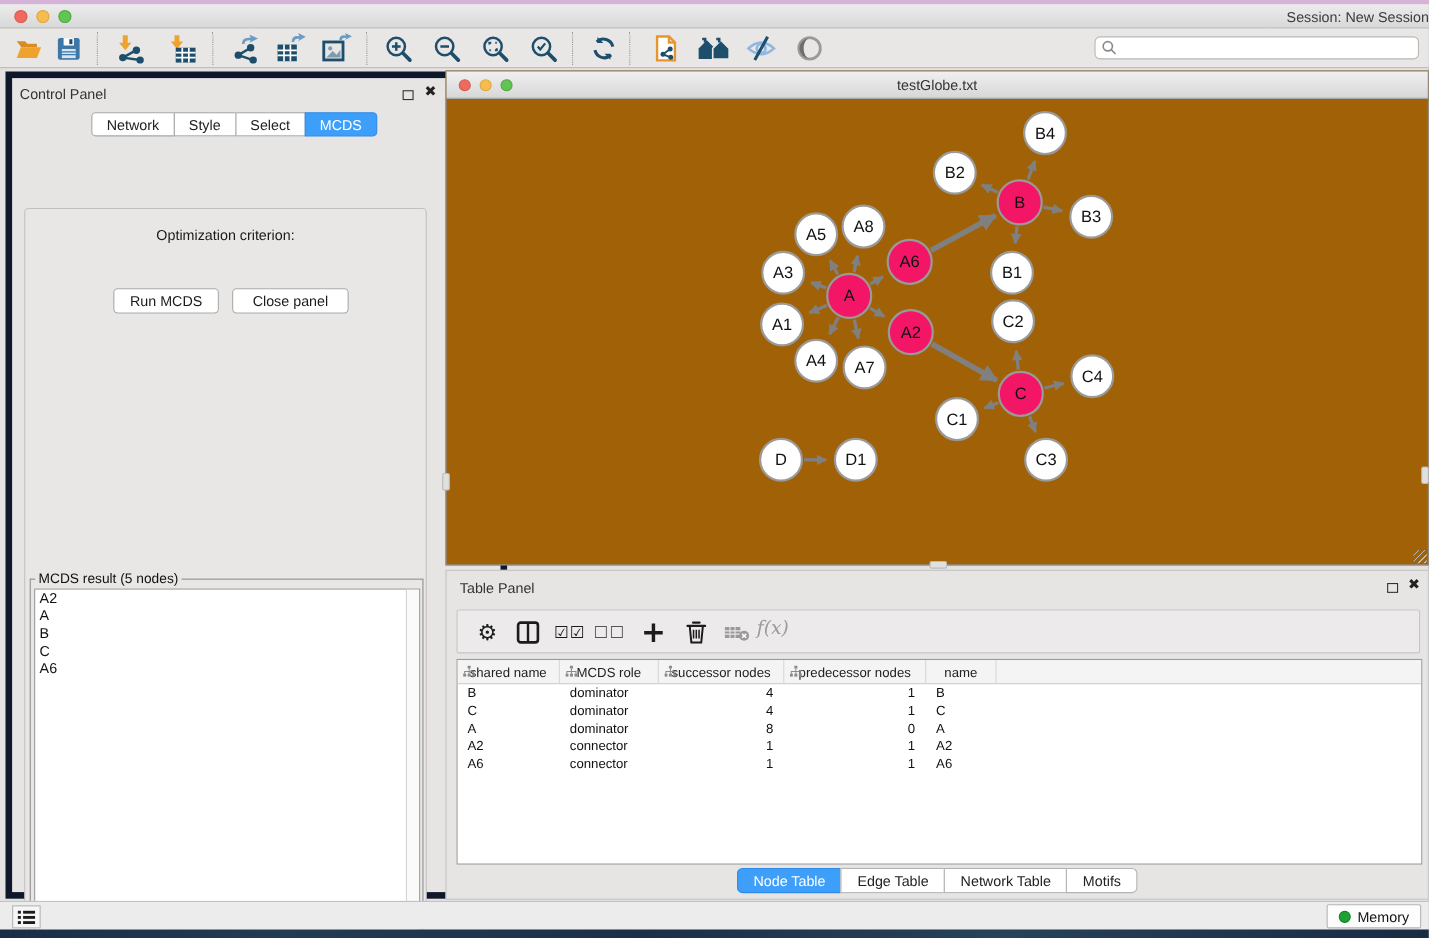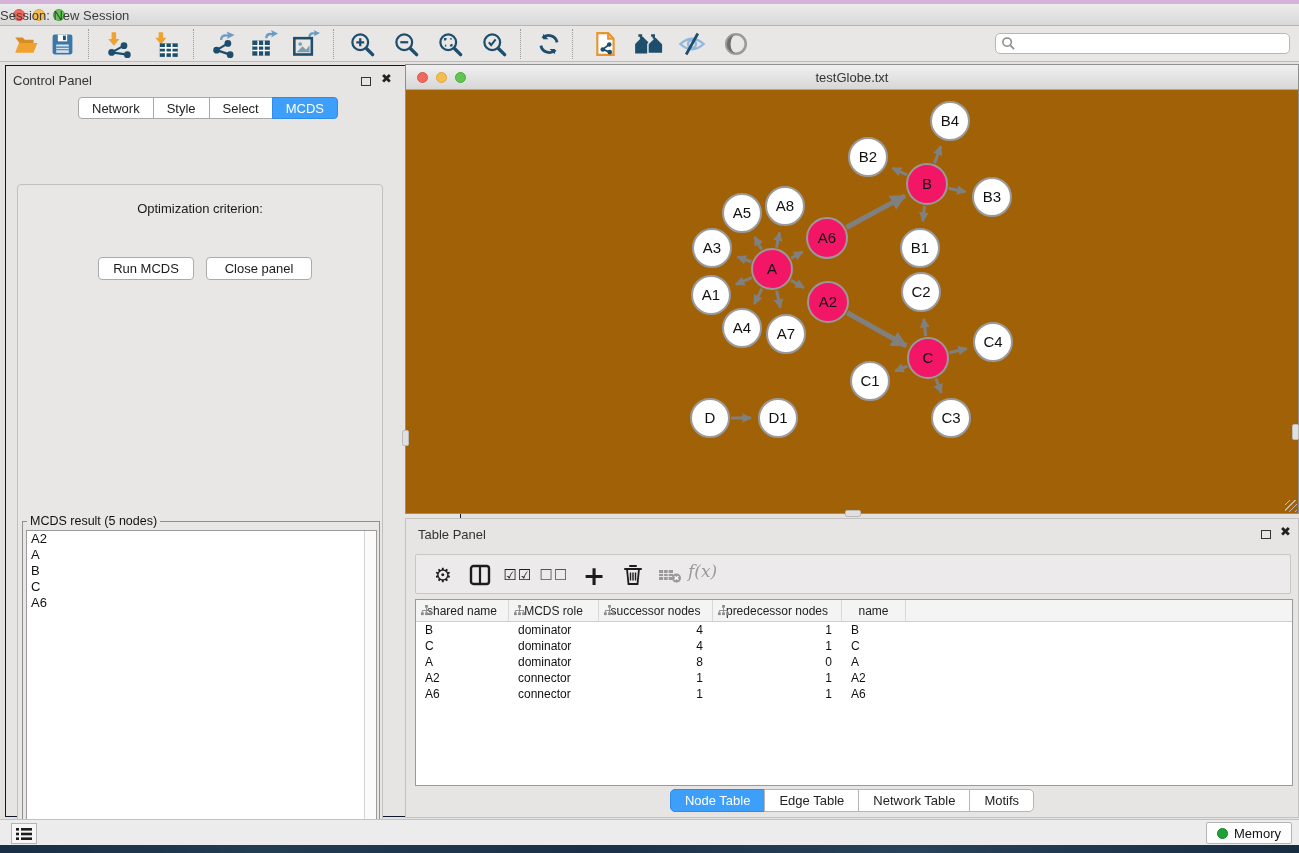--- a/index.html
+++ b/index.html
@@ -14,34 +14,34 @@
   .desktop-bottom { left:0; top:845px; width:1299px; height:8px;
     background:linear-gradient(90deg,#192e45,#223c52 20%,#1b3048 45%,#27425a 70%,#182c42); }
 
   
   .titlebar { left:0; top:4px; width:1299px; height:22px;
     background:linear-gradient(#ececec,#d8d8d8); border-bottom:1px solid #b4b4b4; }
   .tl-dot { width:12px; height:12px; border-radius:50%; top:5px; }
   .tl-red { background:#ee6a5f; border:1px solid #d95950; }
   .tl-yellow { background:#f5bd4f; border:1px solid #dfa73c; }
   .tl-green { background:#61c554; border:1px solid #51a83f; }
-  .app-title { width:100%; text-align:left; top:4px; color:#3c3c3c; font-size:13px; }
+  .app-title { width:100%; text-align:right; top:4px; color:#3c3c3c; font-size:13px; }
 
   
   .toolbar { left:0; top:26px; width:1299px; height:36px; background:#e9e7e6;
     border-bottom:1px solid #bdbbba; }
   .tb-icon { top:4px; width:28px; height:28px; display:flex; align-items:center; justify-content:center; }
   .tb-sep { top:3px; width:1px; height:30px; border-left:1px dotted #9a9a9a; }
   .searchbox { top:7px; left:995px; width:295px; height:21px; background:#fff;
     border:1px solid #b9b7b6; border-radius:5px; display:flex; align-items:center; padding-left:5px; }
   .searchbox input { border:none; outline:none; flex:1; font-size:12px; background:transparent; font-family:"Liberation Sans",sans-serif;}
 
   
   .control-panel { left:5px; top:65px; width:456px; height:752px; background:#e7e5e4;
-    border:1px solid #0f172a; }
+    border:6px solid #0f172a; }
   .panel-title { font-size:13px; color:#333; }
   .float-icon { width:10px; height:9px; border:1.5px solid #333; display:inline-block; }
   .close-icon { font-family:"DejaVu Sans",sans-serif; font-size:13px; color:#222; font-weight:bold; }
   .seg-tabs { display:flex; }
   .seg-tab { height:22px; padding:0 13px; background:#fff; border:1px solid #a8a8a8;
     margin-left:-1px; display:flex; align-items:center; font-size:13px; color:#222; }
   .seg-tab:first-child { border-radius:4px 0 0 4px; margin-left:0; }
   .seg-tab:last-child { border-radius:0 4px 4px 0; }
   .seg-tab.active { background:#3e9ffb; border-color:#2f8be8; color:#fff; }
   .cp-inner { left:11px; top:118px; width:366px; height:688px; background:#e9e7e6;

